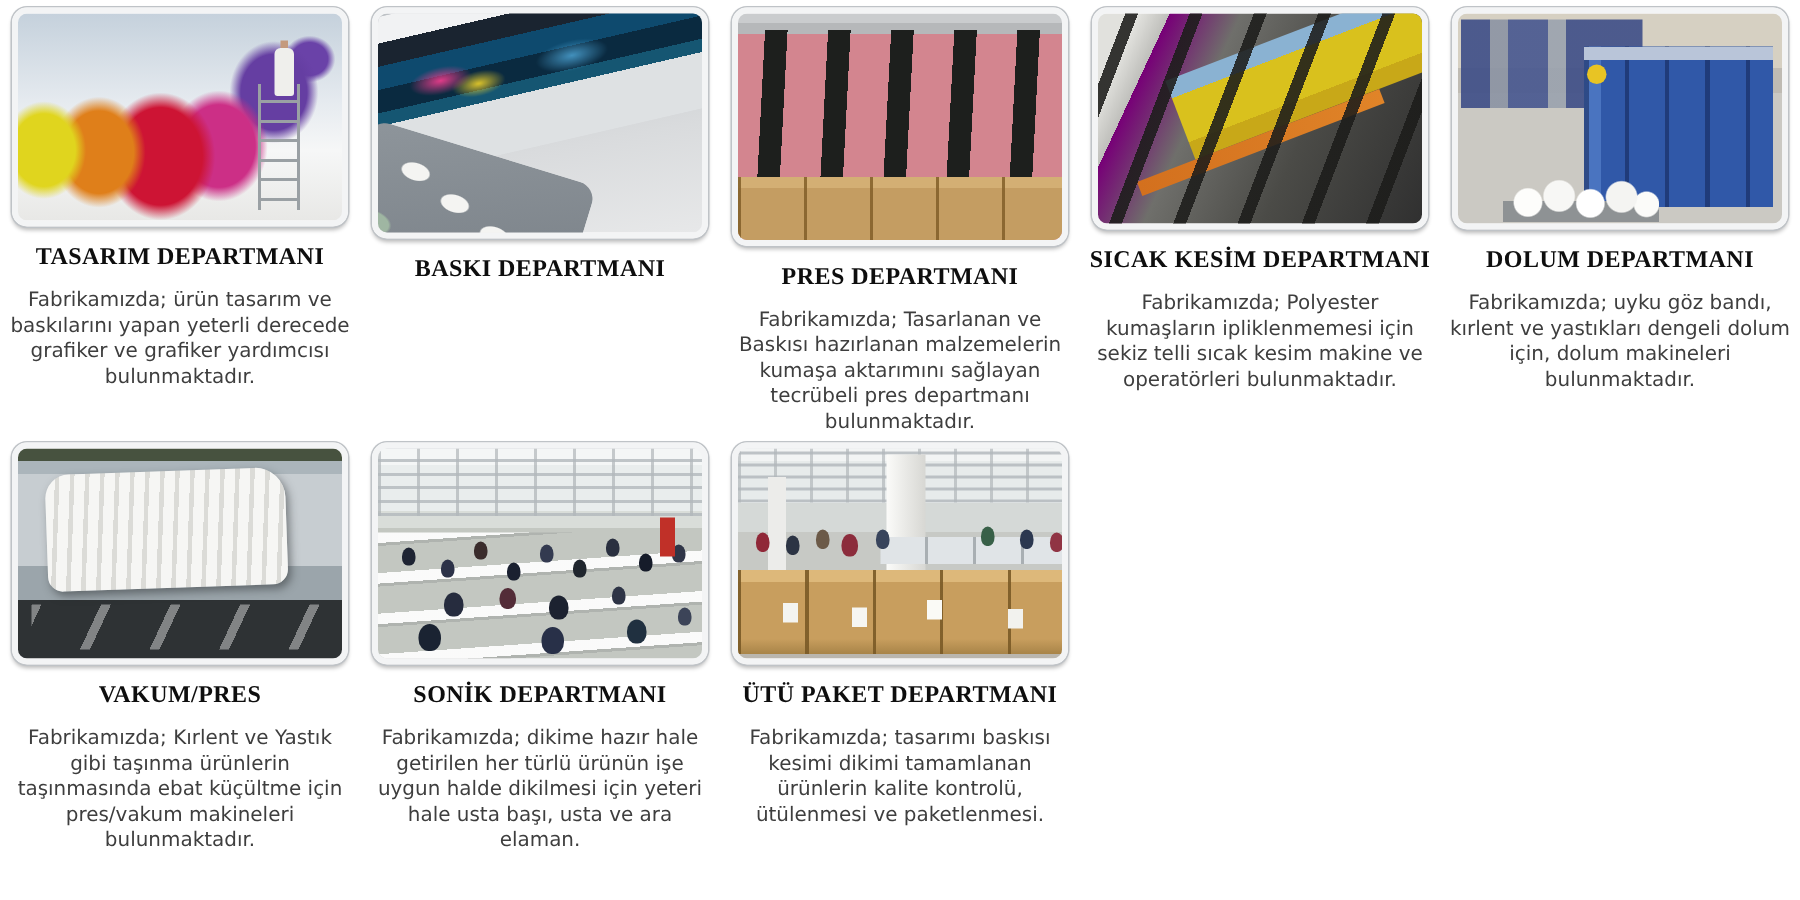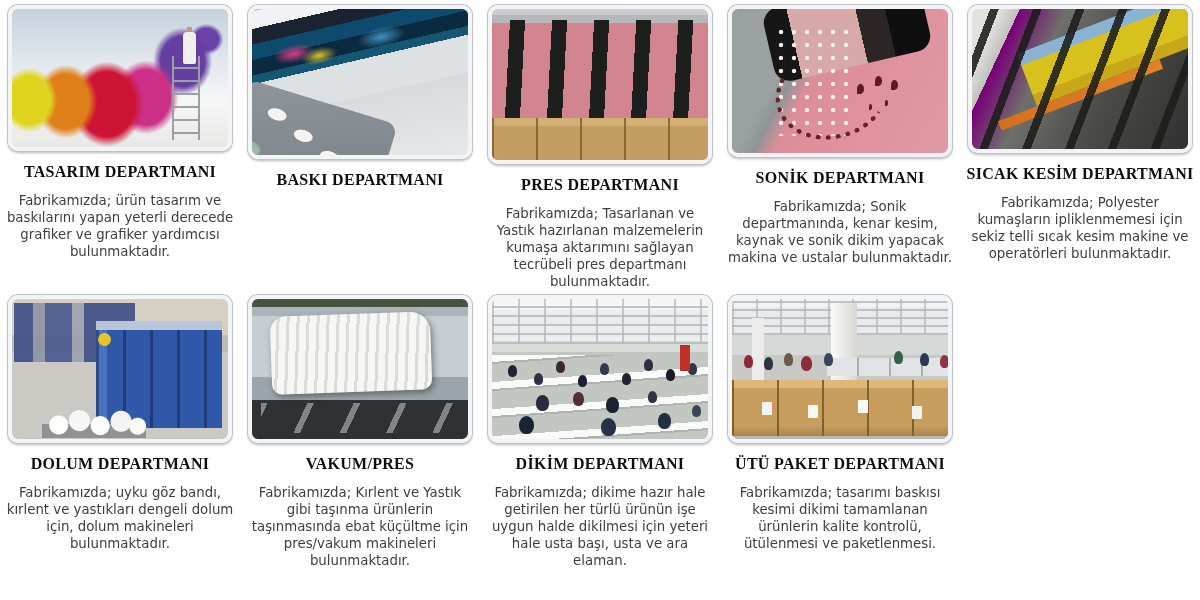--- a/index.html
+++ b/index.html
@@ -167,34 +167,24 @@
     </div>
     <h3 class="title">BASKI DEPARTMANI</h3>
   </div>
 
   <div class="card">
     <div class="photo p3">
       <div class="stripes"></div>
       <div class="boxes"></div>
     </div>
     <h3 class="title">PRES DEPARTMANI</h3>
-    <p class="desc">Fabrikamızda; Tasarlanan ve Yastık hazırlanan malzemelerin kumaşa aktarımını sağlayan tecrübeli pres departmanı bulunmaktadır.</p>
-  </div>
-
-
-  <div class="card">
-    <div class="photo p5">
-      <div class="roll"></div>
-      <div class="band"></div>
-      <div class="arc"></div>
-      <div class="drops"></div>
-    </div>
-    <h3 class="title">SONİK DEPARTMANI</h3>
-    <p class="desc">Fabrikamızda; Sonik departmanında, kenar kesim, kaynak ve sonik dikim yapacak makina ve ustalar bulunmaktadır.</p>
-  </div>
+    <p class="desc">Fabrikamızda; Tasarlanan ve Baskısı hazırlanan malzemelerin kumaşa aktarımını sağlayan tecrübeli pres departmanı bulunmaktadır.</p>
+  </div>
+
+
 
   <div class="card">
     <div class="photo p6">
       <div class="fabric"></div>
       <div class="orange"></div>
       <div class="bars"></div>
     </div>
     <h3 class="title">SICAK KESİM DEPARTMANI</h3>
     <p class="desc">Fabrikamızda; Polyester kumaşların ipliklenmemesi için sekiz telli sıcak kesim makine ve operatörleri bulunmaktadır.</p>
   </div>
@@ -219,21 +209,21 @@
     <p class="desc">Fabrikamızda; Kırlent ve Yastık gibi taşınma ürünlerin taşınmasında ebat küçültme için pres/vakum makineleri bulunmaktadır.</p>
   </div>
 
   <div class="card">
     <div class="photo p9">
       <div class="ceiling"></div>
       <div class="tables"></div>
       <div class="people"></div>
       <div class="red-machine"></div>
     </div>
-    <h3 class="title">DİKİM DEPARTMANI</h3>
+    <h3 class="title">SONİK DEPARTMANI</h3>
     <p class="desc">Fabrikamızda; dikime hazır hale getirilen her türlü ürünün işe uygun halde dikilmesi için yeteri hale usta başı, usta ve ara elaman.</p>
   </div>
 
   <div class="card">
     <div class="photo p10">
       <div class="ceiling"></div>
       <div class="column"></div>
       <div class="tbl"></div>
       <div class="people"></div>
       <div class="boxes"></div>

